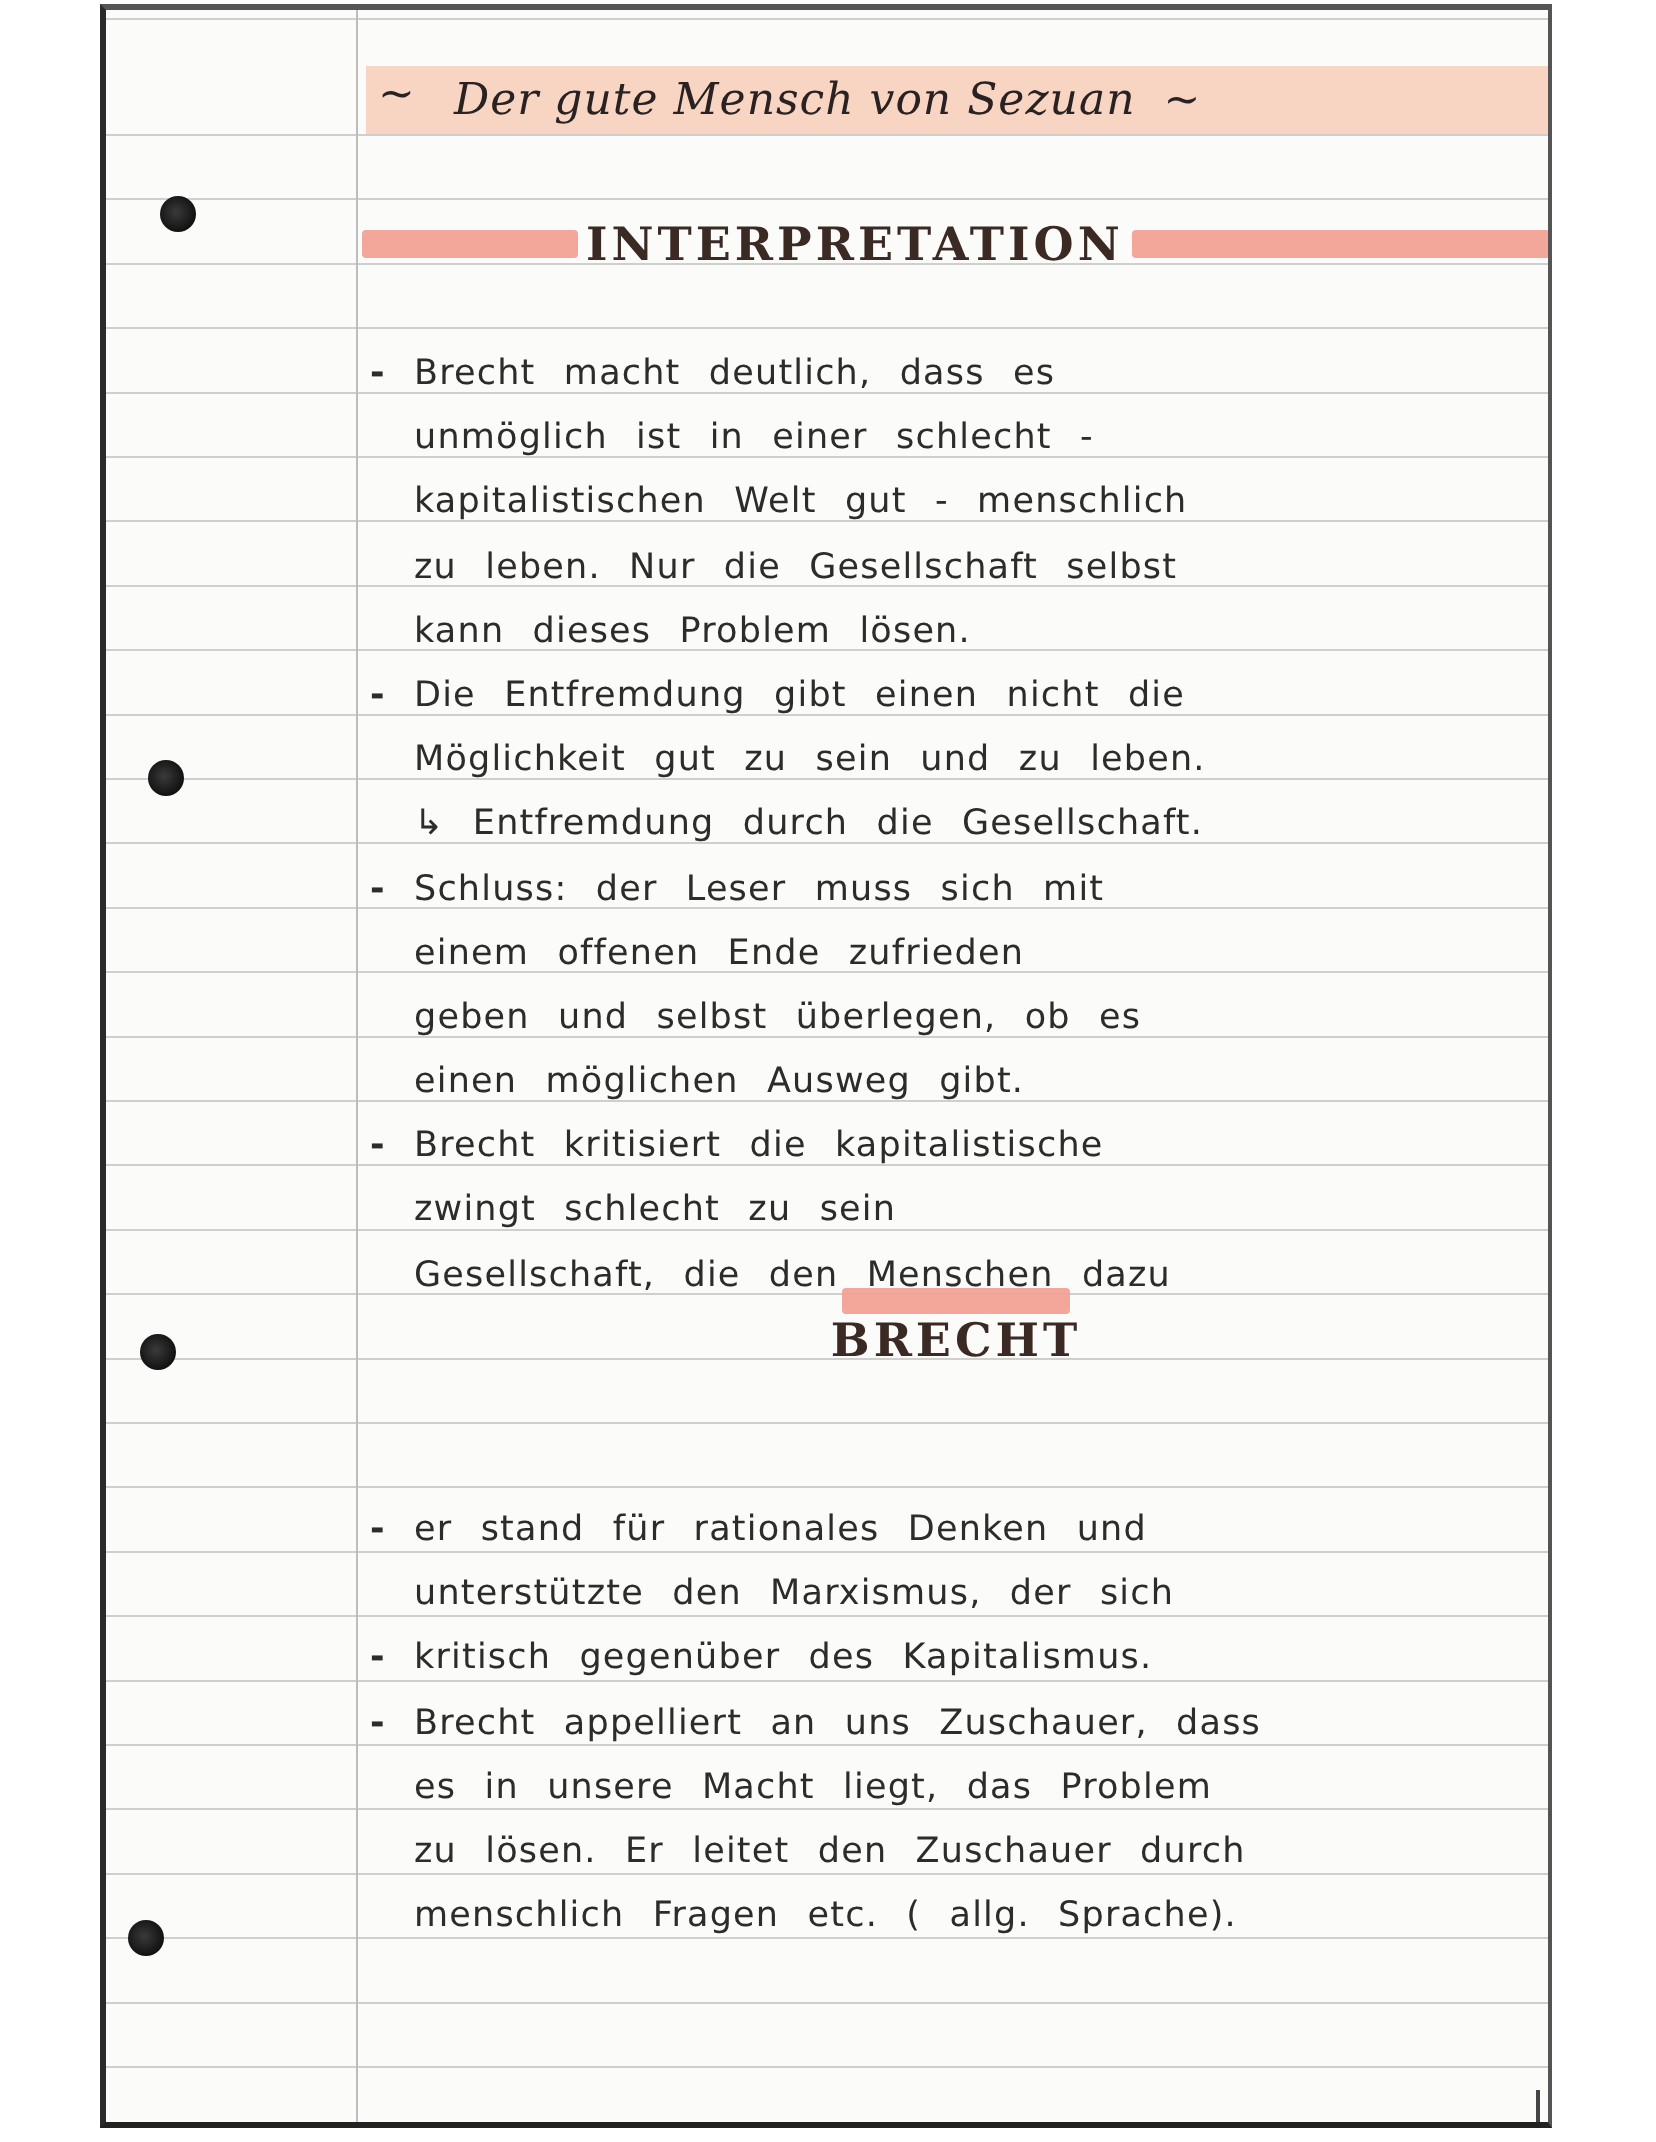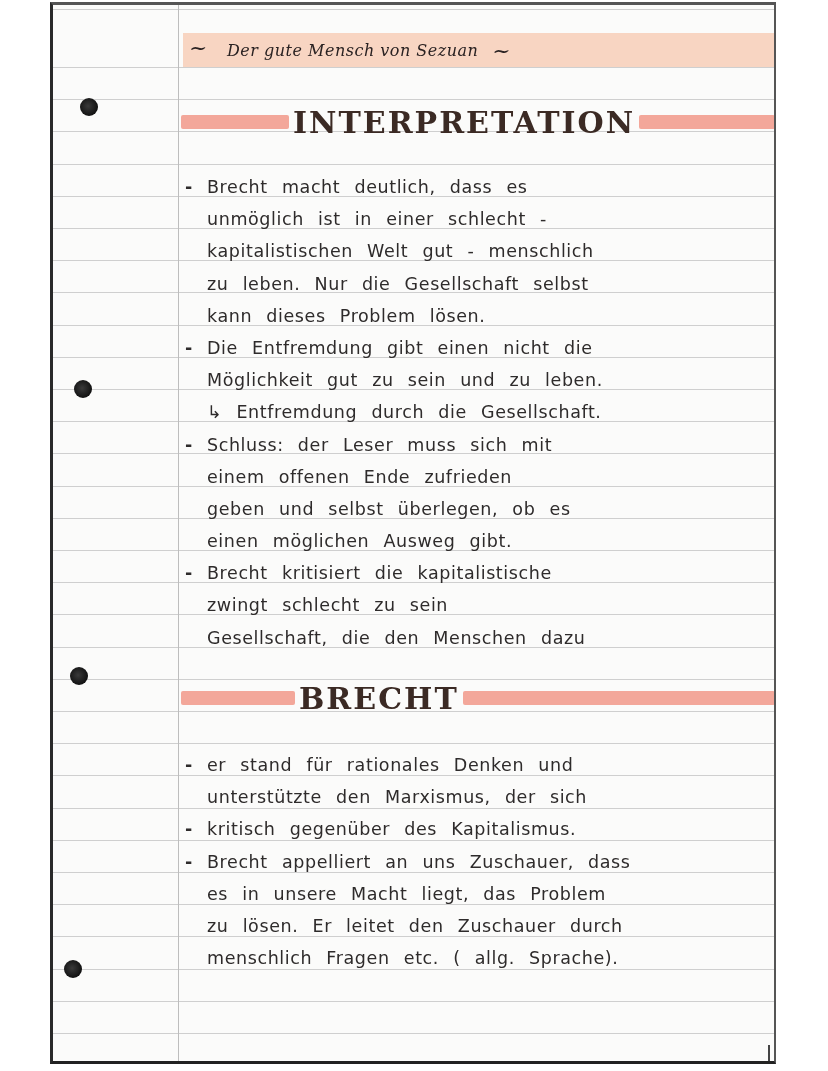--- a/index.html
+++ b/index.html
@@ -29,33 +29,33 @@
     position:absolute; width:18px; height:18px; border-radius:50%;
     background:radial-gradient(circle at 45% 45%, #3a3a3a 0%, #111 70%);
   }
   .title-band {
     position:absolute; left:130px; top:28px; width:592px; height:34px;
     background:#f8d5c2;
     display:flex; align-items:center;
   }
   .title-text {
     font-family:"DejaVu Serif", serif; font-style:italic;
-    font-size:16px; color:#2a2222; margin-left:44px; letter-spacing:0.5px;
+    font-size:22px; color:#2a2222; margin-left:44px; letter-spacing:0.5px;
   }
   .swirl { font-size:22px; color:#2a2222; font-family:"DejaVu Serif", serif; }
   .swirl.left { position:absolute; left:6px; top:2px; }
   .swirl.right { margin-left:14px; }
   .heading-row {
     position:absolute; left:128px; width:594px; height:40px;
     display:flex; align-items:center;
   }
   .bar { height:14px; background:#f2a295; border-radius:2px; opacity:0.95; }
   .heading-text {
     font-family:"DejaVu Serif", serif; font-weight:bold;
-    font-size:30px; letter-spacing:2px; color:#3b2a24;
+    font-size:23px; letter-spacing:2px; color:#3b2a24;
     padding:0 4px;
     background:linear-gradient(to right, transparent 0, transparent 100%);
   }
   .notes {
     position:absolute; left:132px; width:580px;
     font-family:"DejaVu Sans", sans-serif; font-size:17.5px;
     color:#2e2b2b; letter-spacing:0.6px;
   }
   .line {
     height:32.2px; line-height:28px; white-space:nowrap;
@@ -150,21 +150,21 @@
     <div class="line">
         <span class="indent"></span>
         <span class="txt">zwingt schlecht zu sein</span>
       </div>
     <div class="line">
         <span class="indent"></span>
         <span class="txt">Gesellschaft, die den Menschen dazu</span>
       </div>
   </div>
 
-  <div class="heading-row" style="top:673px;">
+  <div class="heading-row" style="top:639px;flex-direction:column;">
     <div class="bar" style="width:114px;"></div>
     <span class="heading-text">BRECHT</span>
     <div class="bar" style="flex:1;"></div>
   </div>
 
   <div class="notes" style="top:746px;">
     <div class="line">
         <span class="dash">-</span>
         <span class="txt">er stand für rationales Denken und</span>
       </div>

